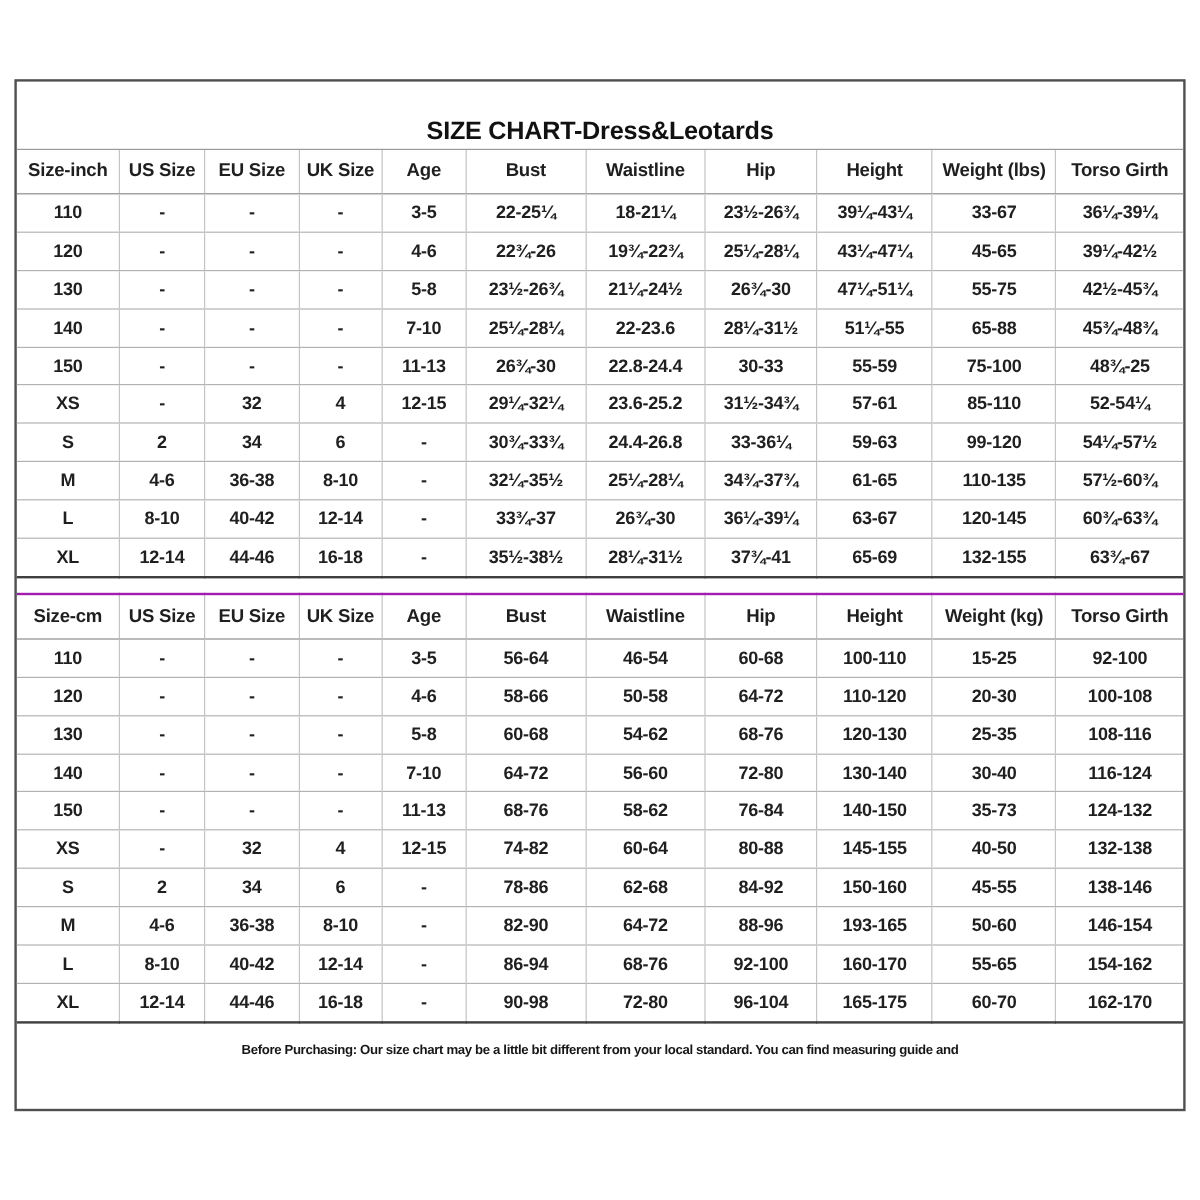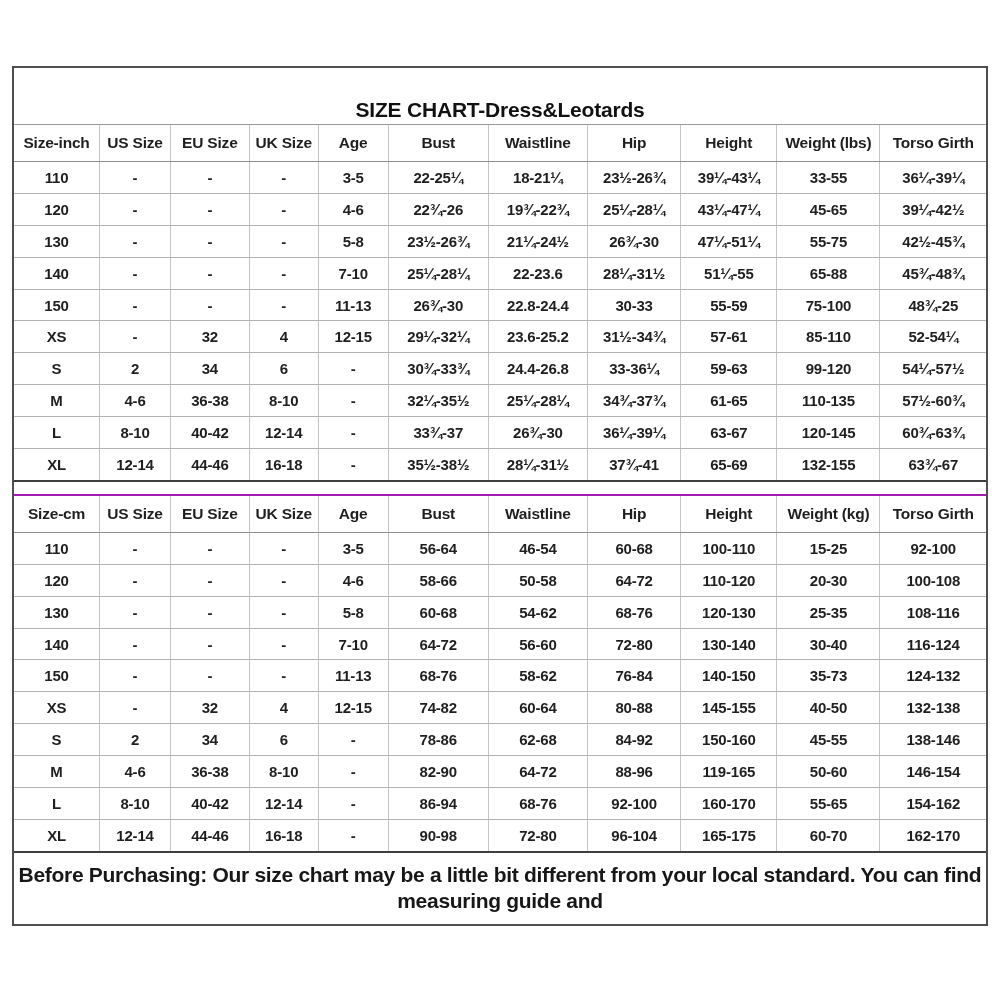--- a/index.html
+++ b/index.html
@@ -76,21 +76,21 @@
   }
   .size-table tbody tr:last-child td {
     border-bottom: none;
   }
   .table-gap {
     height: 12px;
   }
   .note {
     padding-top: 9px;
     text-align: center;
-    font-size: 21px;
+    font-size: 11px;
     font-weight: 700;
     letter-spacing: -0.3px;
     line-height: 26px;
     color: #171717;
   }
 </style>
 </head>
 <body>
 
 <div class="page">
@@ -133,21 +133,21 @@
           <tr>
             <td>110</td>
             <td>-</td>
             <td>-</td>
             <td>-</td>
             <td>3-5</td>
             <td>22-25¼</td>
             <td>18-21¼</td>
             <td>23½-26¾</td>
             <td>39¼-43¼</td>
-            <td>33-55</td>
+            <td>33-67</td>
             <td>36¼-39¼</td>
           </tr>
           <tr>
             <td>120</td>
             <td>-</td>
             <td>-</td>
             <td>-</td>
             <td>4-6</td>
             <td>22¾-26</td>
             <td>19¾-22¾</td>
@@ -388,21 +388,21 @@
           </tr>
           <tr>
             <td>M</td>
             <td>4-6</td>
             <td>36-38</td>
             <td>8-10</td>
             <td>-</td>
             <td>82-90</td>
             <td>64-72</td>
             <td>88-96</td>
-            <td>119-165</td>
+            <td>193-165</td>
             <td>50-60</td>
             <td>146-154</td>
           </tr>
           <tr>
             <td>L</td>
             <td>8-10</td>
             <td>40-42</td>
             <td>12-14</td>
             <td>-</td>
             <td>86-94</td>

